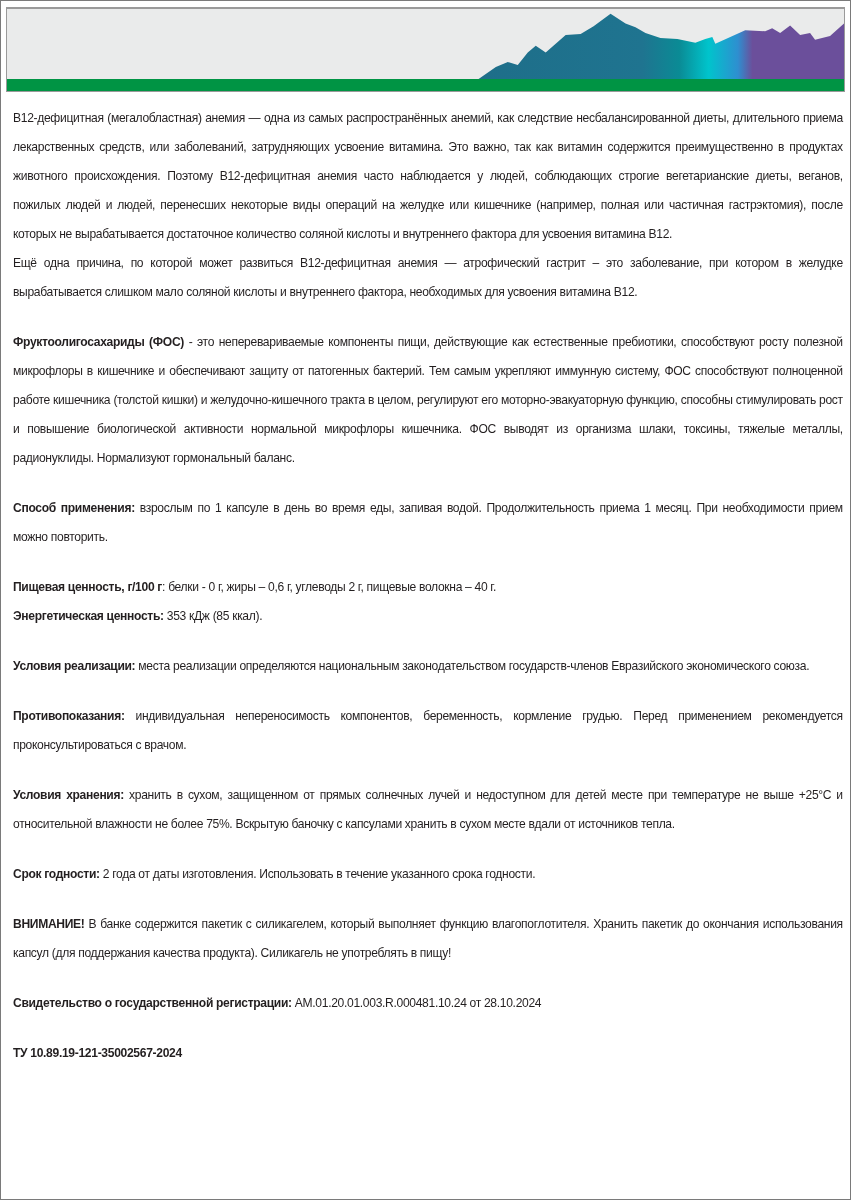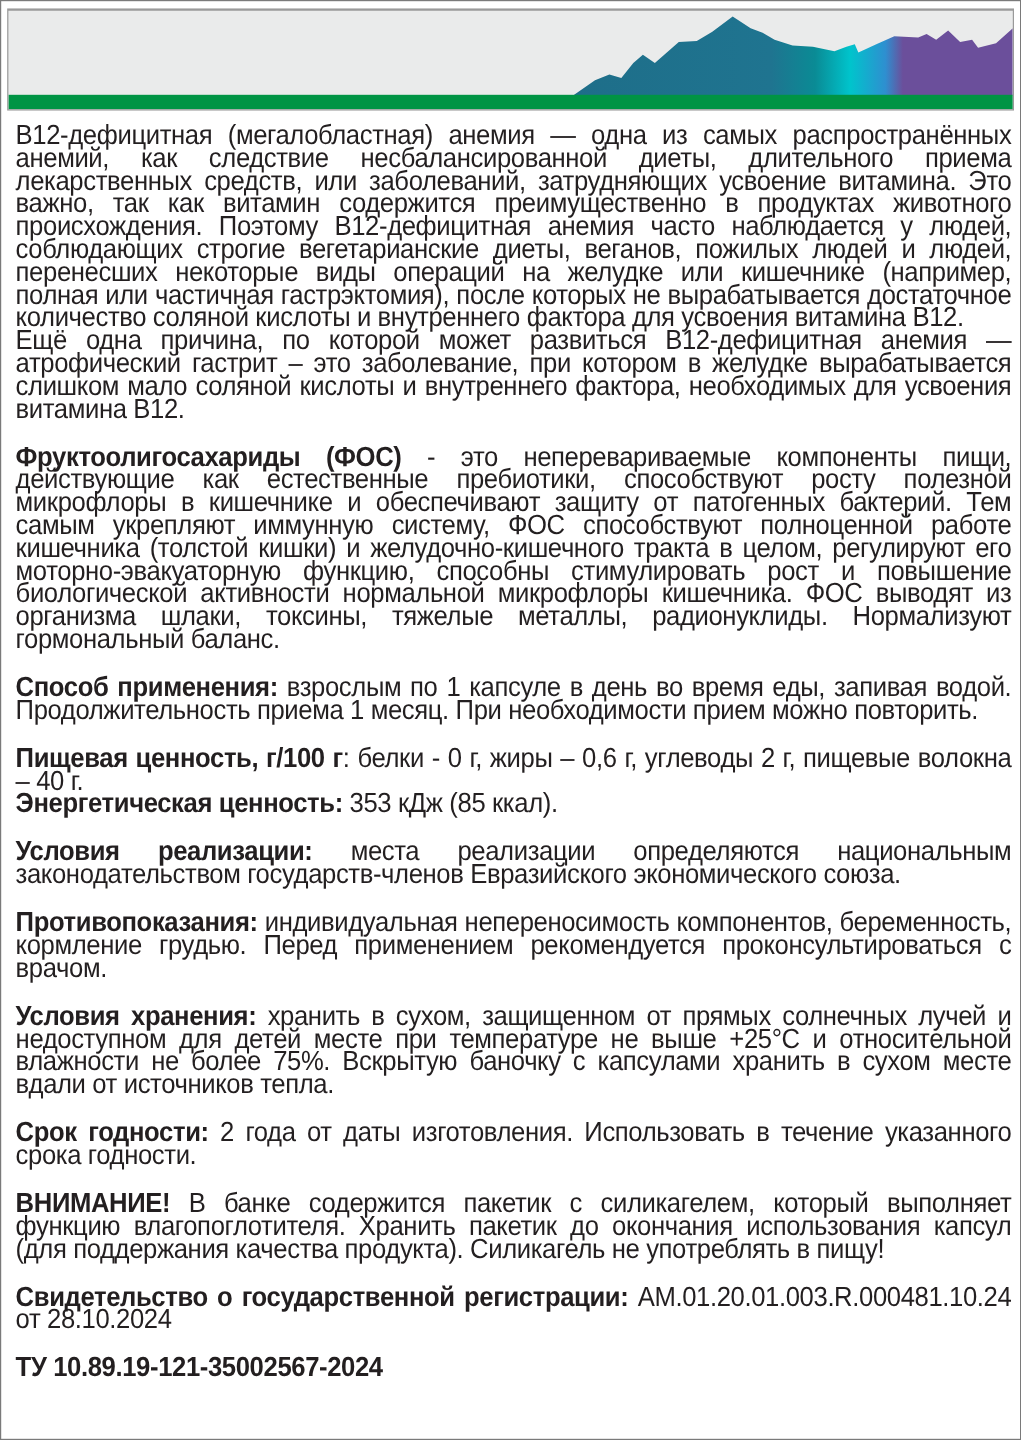--- a/index.html
+++ b/index.html
@@ -1,21 +1,21 @@
 <!DOCTYPE html>
 <html><head>
 <meta charset="utf-8">
 <style>
   html, body { margin: 0; padding: 0; background: #ffffff; }
   body { width: 851px; height: 1200px; position: relative; overflow: hidden; font-family: "Liberation Sans", sans-serif; color: #231f20; }
   .page-frame { position: absolute; left: 0; top: 0; width: 849px; height: 1198px; border: 1px solid #7a7a7a; }
   .banner { position: absolute; left: 6px; top: 7px; width: 839px; height: 85px; border: 1px solid #9a9a9a; border-top: 2px solid #9a9a9a; background: #eaebeb; overflow: hidden; box-sizing: border-box; }
   .banner svg { position: absolute; left: 0; top: 0; width: 100%; height: 100%; }
   .green-bar { position: absolute; left: 0; bottom: 0; width: 100%; height: 12px; background: #009444; }
-  .content { position: absolute; left: 13px; top: 103px; width: 830px; font-size: 23px; line-height: 19px; letter-spacing: -0.35px; }
+  .content { position: absolute; left: 13px; top: 103px; width: 830px; font-size: 13px; line-height: 29px; letter-spacing: -0.35px; }
   .content p { margin: 0; text-align: justify; text-align-last: left; transform: scaleX(0.93); transform-origin: left top; width: 107.5%; }
   .gap { height: 21px; }
   .b { font-weight: bold; }
 </style>
 </head>
 <body>
 
 <div class="page-frame"></div>
 
 <div class="banner">

